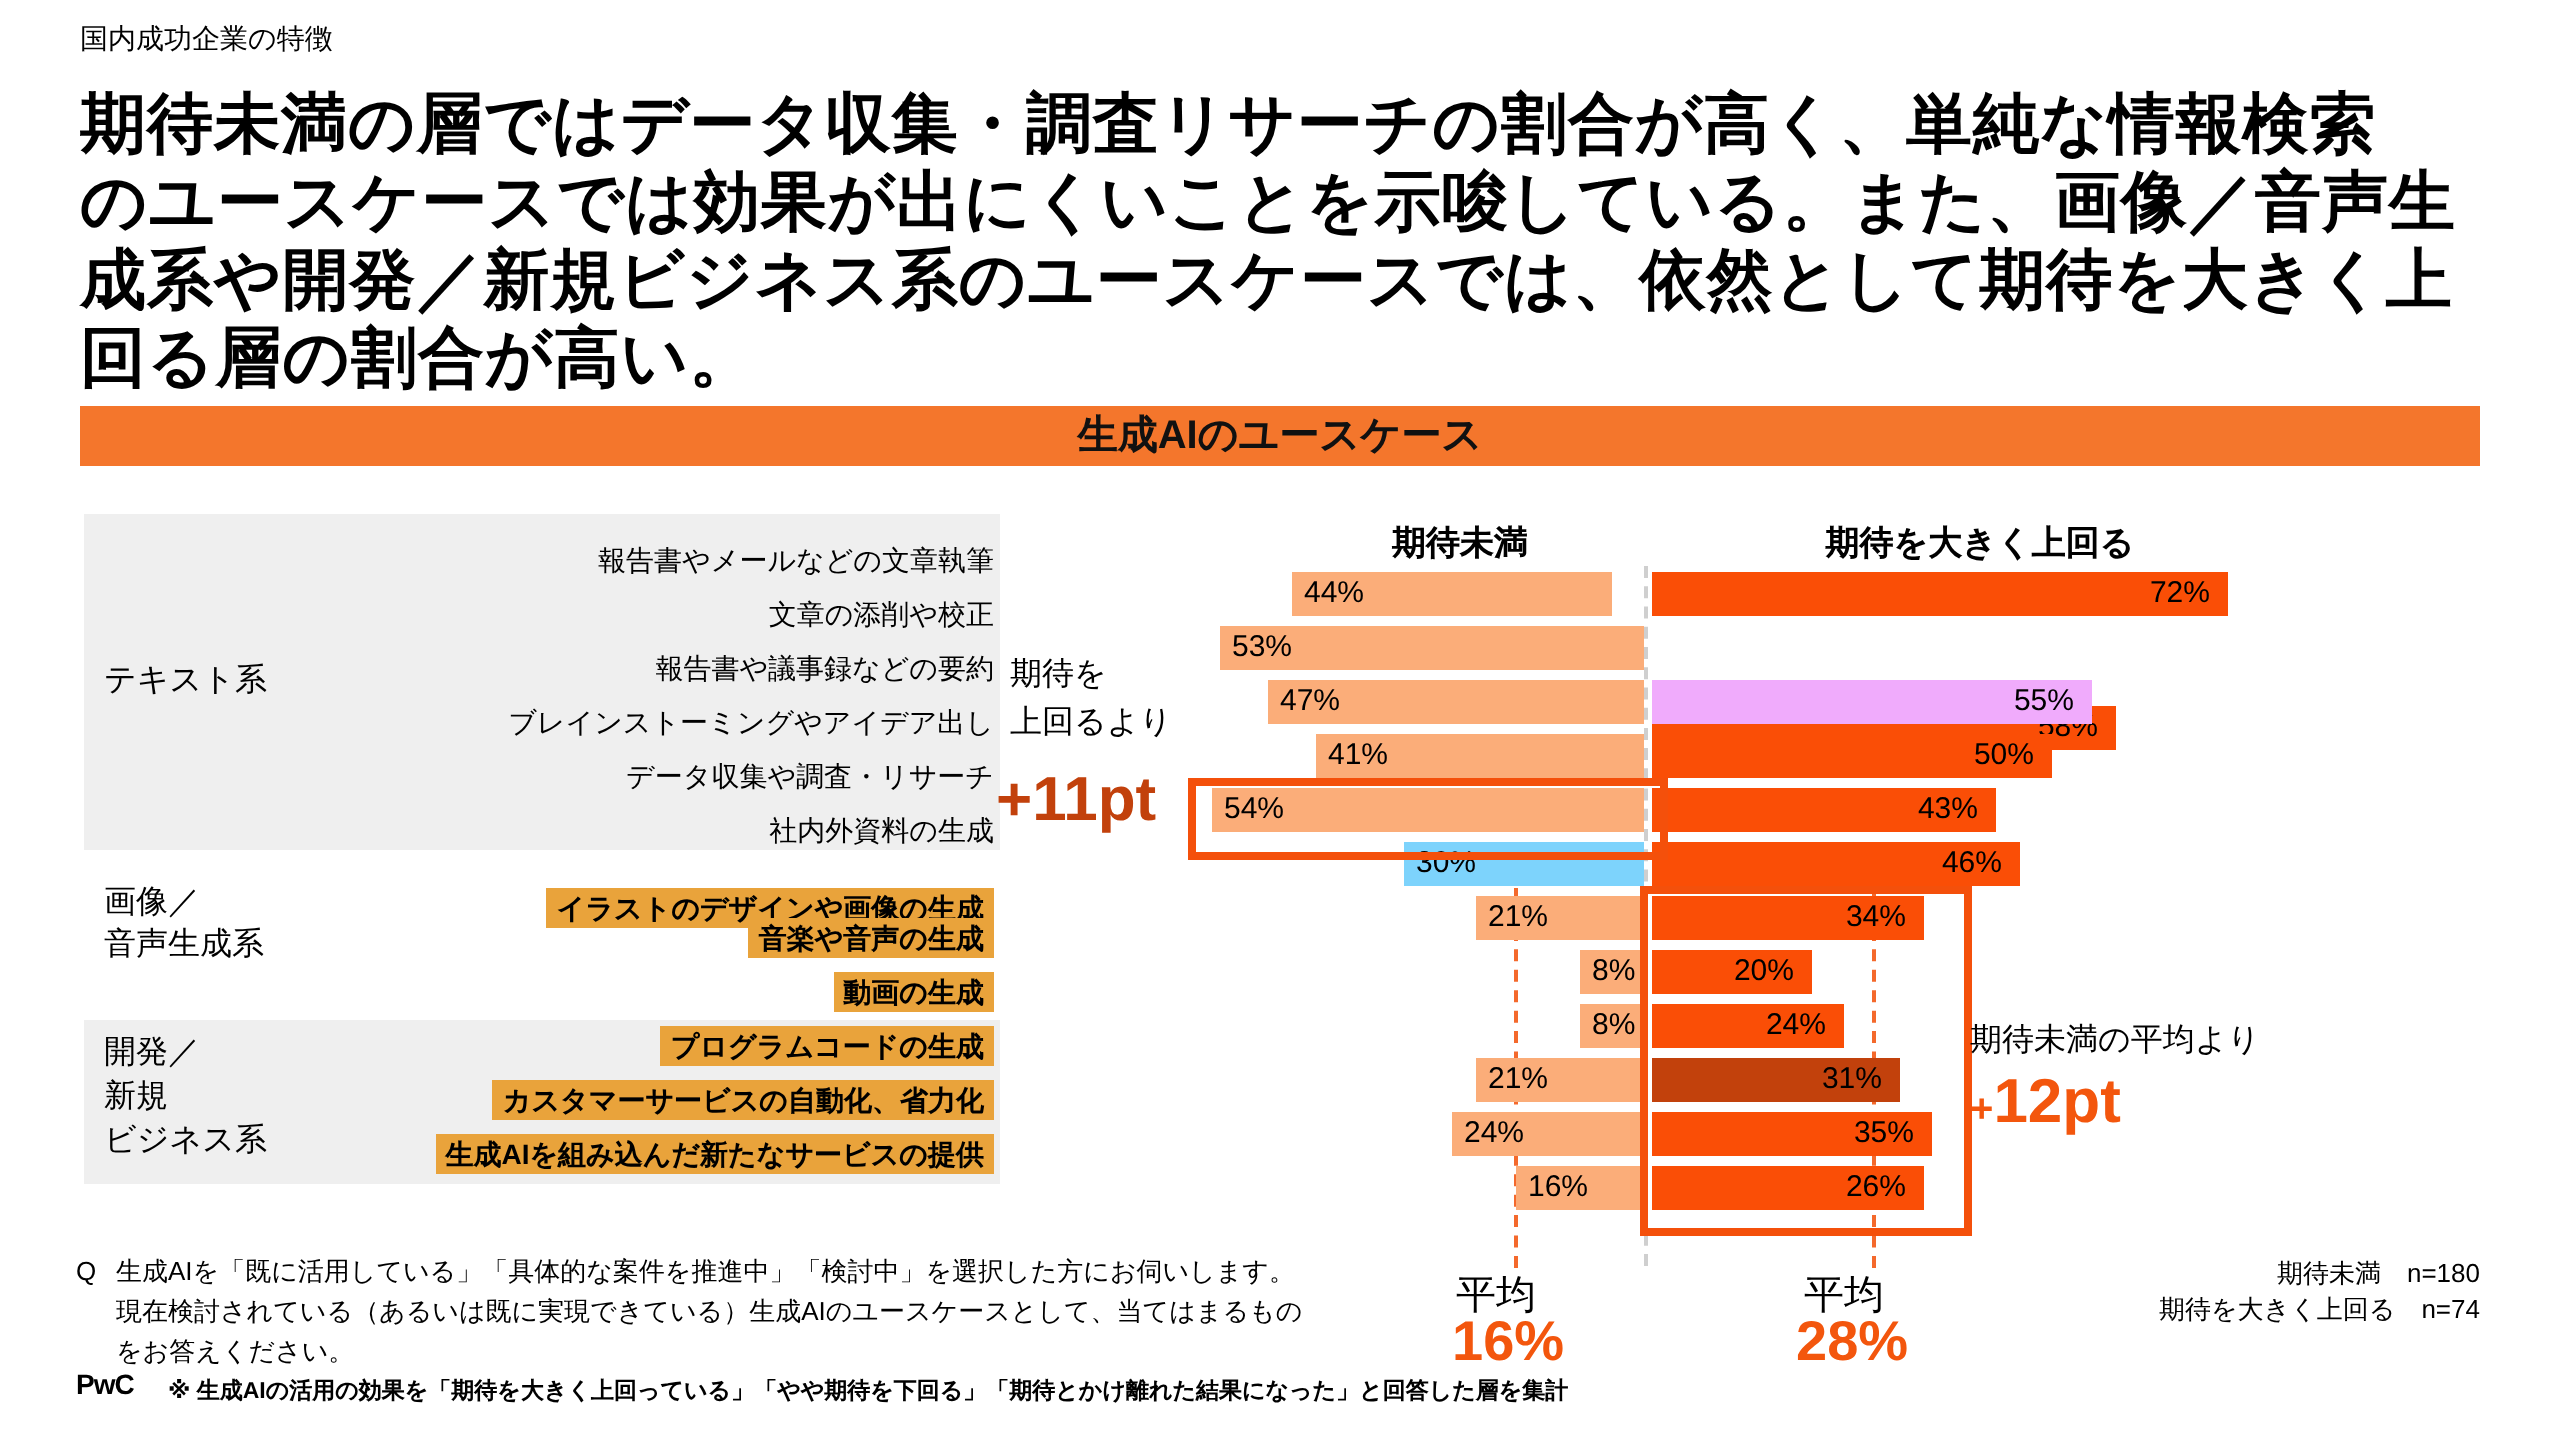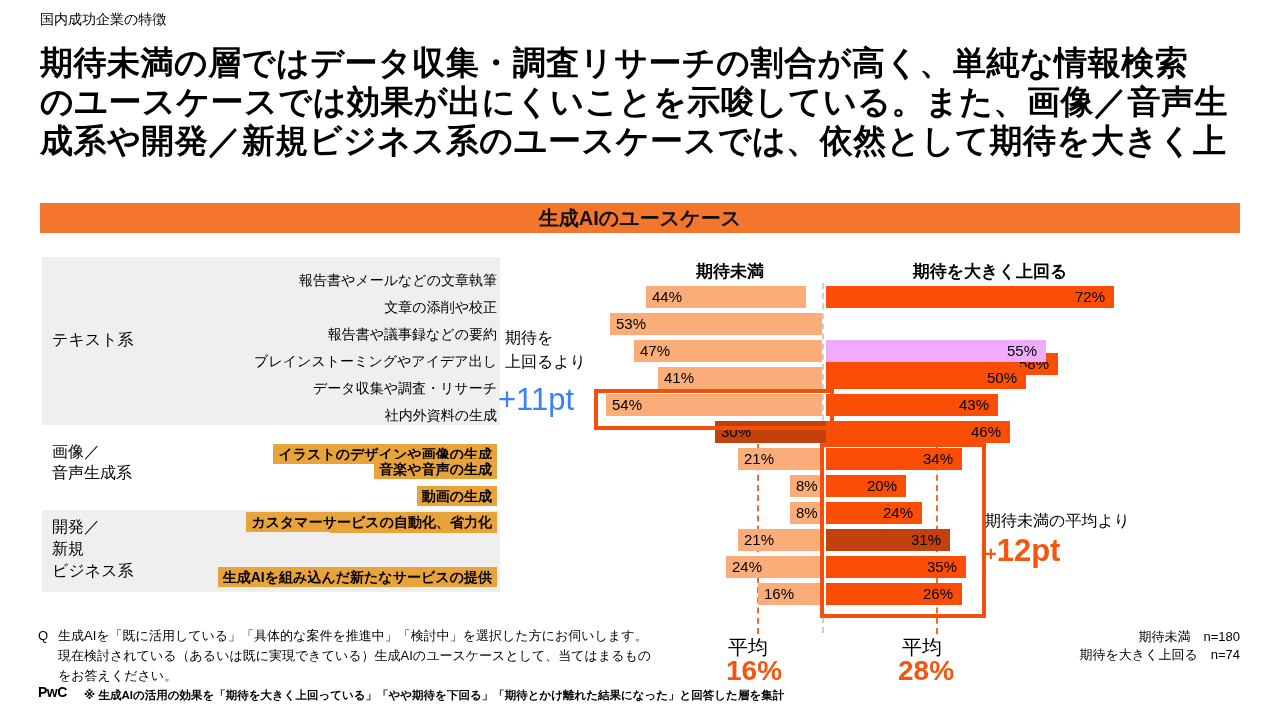--- a/index.html
+++ b/index.html
@@ -39,21 +39,21 @@
   .bar.left{background:#FBAD79;}
   .bar.left span{padding-left:6px;text-align:left;}
   .bar.right{background:#FA4E06;}
   .bar.right span{padding-right:9px;text-align:right;}
   .hl-box{border:4px solid #F4500B;background:transparent;z-index:4;}
   #hl-box-row5{left:594px;top:389px;width:232px;height:33px;}
   #hl-box-right{left:820px;top:443px;width:158px;height:167px;}
   
   .note{font-size:16px;line-height:24px;z-index:5;}
   #note-above{left:505px;top:326px;}
-  #note-above-value{left:498px;top:382px;font-size:31px;font-weight:normal;color:#3b82f6;z-index:5;}
+  #note-above-value{left:498px;top:382px;font-size:31px;font-weight:bold;color:#c2410c;z-index:5;}
   #note-below{left:985px;top:509px;}
   #note-below-value{left:985px;top:533px;color:#F3560D;font-weight:bold;z-index:5;}
   #note-below-value .plus{font-size:20px;}
   #note-below-value .big{font-size:31px;}
   .mean-word{font-size:20px;z-index:5;}
   #mean-word-left{left:728px;top:634px;}
   #mean-word-right{left:902px;top:634px;}
   .mean-value{font-size:28px;font-weight:bold;color:#F3560D;z-index:5;}
   #mean-value-left{left:726px;top:655px;}
   #mean-value-right{left:898px;top:655px;}
@@ -66,20 +66,21 @@
   #logo{left:38px;top:684px;font-size:14px;font-weight:bold;letter-spacing:-0.5px;z-index:5;}
 </style>
 </head>
 <body>
 
 <div class="abs" id="kicker">国内成功企業の特徴</div>
 <div class="abs" id="headline">
   <div>期待未満の層ではデータ収集・調査リサーチの割合が高く、単純な情報検索</div>
   <div>のユースケースでは効果が出にくいことを示唆している。また、画像／音声生</div>
   <div>成系や開発／新規ビジネス系のユースケースでは、依然として期待を大きく上</div>
+  <div>回る層の割合が高い。</div>
 </div>
 <div class="abs" id="banner">生成AIのユースケース</div>
 
 <div class="abs group-box" id="group-box-text"></div>
 <div class="abs group-box" id="group-box-dev"></div>
 <div class="abs group-name" id="group-name-text">
   <div>テキスト系</div>
 </div>
 <div class="abs group-name" id="group-name-image">
   <div>画像／</div>
@@ -126,21 +127,21 @@
       <span>50%</span>
     </div>
     <div class="abs cat-label" style="top: 378px;">データ収集や調査・リサーチ</div>
     <div class="abs bar left" style="top: 394px; left: 606px; width: 216px; background: rgb(251, 173, 121);">
       <span>54%</span>
     </div>
     <div class="abs bar right" style="top: 394px; left: 826px; width: 172px; background: rgb(250, 78, 6);">
       <span>43%</span>
     </div>
     <div class="abs cat-label" style="top: 405px;">社内外資料の生成</div>
-    <div class="abs bar left" style="top: 421px; left: 702px; width: 120px; background: #c2410c; margin-left: 13px;">
+    <div class="abs bar left" style="top: 421px; left: 702px; width: 120px; background: #7dd3fc;">
       <span>30%</span>
     </div>
     <div class="abs bar right" style="top: 421px; left: 826px; width: 184px; background: rgb(250, 78, 6);">
       <span>46%</span>
     </div>
     <div class="abs cat-label chip" style="top: 444px;">イラストのデザインや画像の生成</div>
     <div class="abs bar left" style="top: 448px; left: 738px; width: 84px; background: rgb(251, 173, 121);">
       <span>21%</span>
     </div>
     <div class="abs bar right" style="top: 448px; left: 826px; width: 136px; background: rgb(250, 78, 6);">
@@ -160,21 +161,21 @@
     <div class="abs bar right" style="top: 502px; left: 826px; width: 96px; background: rgb(250, 78, 6);">
       <span>24%</span>
     </div>
     <div class="abs cat-label chip" style="top: 513px;">プログラムコードの生成</div>
     <div class="abs bar left" style="top: 529px; left: 738px; width: 84px; background: rgb(251, 173, 121);">
       <span>21%</span>
     </div>
     <div class="abs bar right" style="top: 529px; left: 826px; width: 124px; background: #c2410c;">
       <span>31%</span>
     </div>
-    <div class="abs cat-label chip" style="top: 512px; text-align: right;">カスタマーサービスの自動化、省力化</div>
+    <div class="abs cat-label chip" style="top: 540px; text-align: right;">カスタマーサービスの自動化、省力化</div>
     <div class="abs bar left" style="top: 556px; left: 726px; width: 96px; background: rgb(251, 173, 121);">
       <span>24%</span>
     </div>
     <div class="abs bar right" style="top: 556px; left: 826px; width: 140px; background: rgb(250, 78, 6);">
       <span>35%</span>
     </div>
     <div class="abs cat-label chip" style="top: 567px;">生成AIを組み込んだ新たなサービスの提供</div>
     <div class="abs bar left" style="top: 583px; left: 758px; width: 64px; background: rgb(251, 173, 121);">
       <span>16%</span>
     </div>

